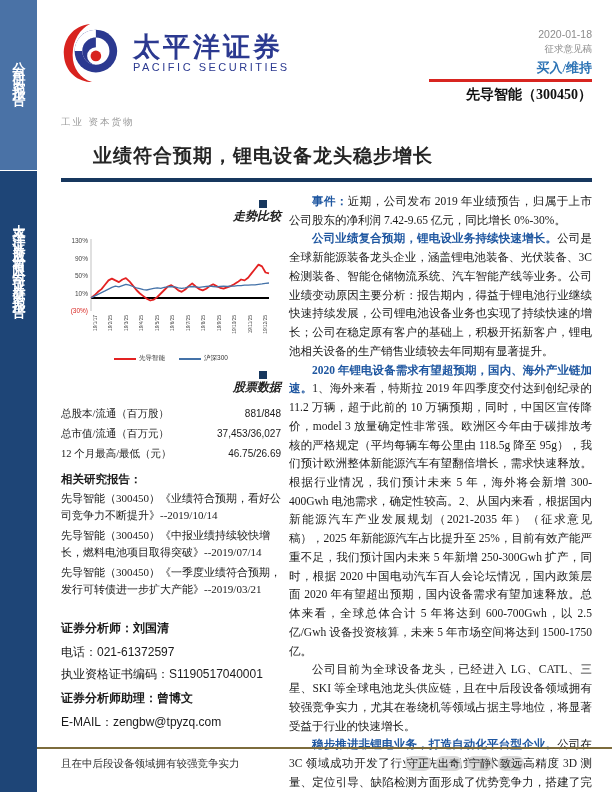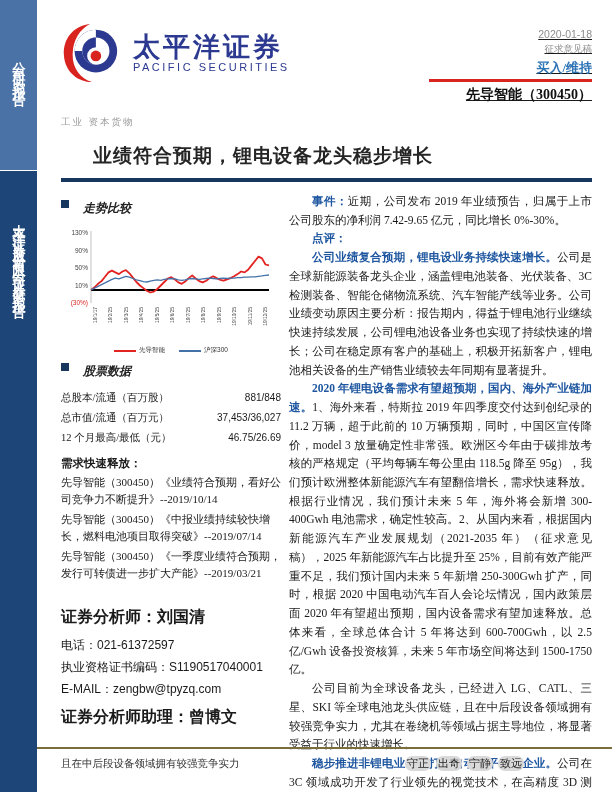--- a/index.html
+++ b/index.html
@@ -19,55 +19,55 @@
 
   .content { position:absolute; left:37px; top:0; width:575px; height:792px; padding:0 20px 0 24px; }
 
   
   .header { display:flex; justify-content:space-between; align-items:flex-start; margin-top:22px; }
   .logo-block { display:flex; align-items:center; }
   .logo-mark { width:62px; height:62px; }
   .logo-names { margin-left:10px; }
   .logo-cn { font-size:27px; font-weight:bold; color:#2b3990; letter-spacing:3px; line-height:1.05; }
   .logo-en { font-size:11px; color:#2b3990; letter-spacing:2.5px; font-family:"Liberation Sans",sans-serif; }
-  .header-right { text-align:right; margin-top:6px; font-family:"Liberation Sans",sans-serif;text-decoration:underline; }
+  .header-right { text-align:right; margin-top:6px; font-family:"Liberation Sans",sans-serif; }
   .hdate { color:#8c8c8c; font-size:10.5px; }
   .htype { color:#8c8c8c; font-size:9.5px; margin-top:3px; }
   .hrating { color:#2e74b5; font-size:13px; font-weight:bold; margin-top:3px; font-family:"Liberation Serif",serif; }
   .hrule { height:3px; background:#d82520; width:163px; margin-top:2px; }
   .hstock { font-size:14px; font-weight:bold; color:#111; margin-top:4px; font-family:"Liberation Serif",serif; }
 
   .category { margin-top:12px; color:#9a9a9a; font-size:9.5px; letter-spacing:2px; }
 
   .title { margin-top:14px; padding-left:32px; font-size:19px; font-weight:bold; color:#252525; letter-spacing:1px; }
   .title-rule { height:4px; background:#17375e; margin-top:9px; }
 
   
   .columns { display:flex; margin-top:10px; }
   .col-left { width:228px; flex:none; padding-right:8px; }
   .col-right { flex:1; font-size:11.5px; line-height:1.63; text-align:justify; }
 
-  .section-head { display:flex; align-items:flex-start; font-weight:bold; font-style:italic; font-size:12px; color:#222; margin-top:8px; }
+  .section-head { display:flex; align-items:flex-end; font-weight:bold; font-style:italic; font-size:12px; color:#222; margin-top:8px;flex-direction:column; }
   .bullet { width:8px; height:8px; background:#17375e; display:inline-block; margin-right:14px; flex:none; }
 
   .chart-wrap { margin:10px 0 2px 0; }
   .legend { display:flex; justify-content:center; gap:14px; margin-top:1px; }
   .legend-item { display:flex; align-items:center; font-size:6.5px; color:#333; font-family:"Liberation Sans",sans-serif; }
   .legend-swatch { width:22px; height:2px; margin-right:3px; }
 
   .stock-table { margin-top:8px; font-size:10.5px; }
   .stock-row { display:flex; justify-content:space-between; line-height:1.9; }
   .stock-row .val { font-family:"Liberation Sans",sans-serif; font-size:10px; }
 
   .reports-title { font-weight:bold; font-size:11.5px; margin-top:8px; }
   .report-item { font-size:11px; line-height:1.55; margin-top:3px; }
 
   .analyst { margin-top:18px; }
   .a-line { font-size:12px; line-height:1.85; font-family:"Liberation Sans",sans-serif; }
-  .a-line.bold { font-weight:bold; font-size:16px; font-family:"Liberation Serif",serif; line-height:2.1; }
+  .a-line.bold { font-weight:bold; font-size:12px; font-family:"Liberation Serif",serif; line-height:2.1; }
 
   .para { text-indent:2em; }
   .lead { color:#1e56a0; font-weight:bold; }
 
   
   .footer-rule { position:absolute; left:37px; top:747px; width:575px; height:2px; background:#7d6c3c; }
   .disclaimer { position:absolute; left:61px; top:757px; font-size:10.5px; color:#333; }
   .motto { position:absolute; right:88px; top:756px; display:flex; gap:5px; }
   .motto span { background:#d9d9d9; font-size:11px; padding:0 2px; color:#222;border-radius:7px; }
 
@@ -174,39 +174,38 @@
             <div class="stock-row">
               <span>总市值/流通（百万元）</span>
               <span class="val">37,453/36,027</span>
             </div>
             <div class="stock-row">
               <span>12 个月最高/最低（元）</span>
               <span class="val">46.75/26.69</span>
             </div>
           </div>
 
-        <div class="reports-title">需求快速释放：</div>
+        <div class="reports-title">相关研究报告：</div>
         <div id="reports-list">
             <div class="report-item">先导智能（300450）《业绩符合预期，看好公司竞争力不断提升》--2019/10/14</div>
             <div class="report-item">先导智能（300450）《中报业绩持续较快增长，燃料电池项目取得突破》--2019/07/14</div>
             <div class="report-item">先导智能（300450）《一季度业绩符合预期，发行可转债进一步扩大产能》--2019/03/21</div>
           </div>
 
         <div class="analyst" id="analyst-block">
             <div class="a-line bold">证券分析师：刘国清</div>
             <div class="a-line">电话：021-61372597</div>
             <div class="a-line">执业资格证书编码：S1190517040001</div>
+            <div class="a-line bold">证券分析师助理：曾博文</div>
             <div class="a-line">E-MAIL：zengbw@tpyzq.com</div>
-            <div class="a-line bold">证券分析师助理：曾博文</div>
           </div>
       </div>
 
       <div class="col-right" id="main-text">
           <p class="para"><span class="lead">事件：</span>近期，公司发布 2019 年业绩预告，归属于上市公司股东的净利润 7.42-9.65 亿元，同比增长 0%-30%。</p>
-          <p class="para"><span class="lead">点评：</span></p>
           <p class="para"><span class="lead">公司业绩复合预期，锂电设业务持续快速增长。</span>公司是全球新能源装备龙头企业，涵盖锂电池装备、光伏装备、3C 检测装备、智能仓储物流系统、汽车智能产线等业务。公司业绩变动原因主要分析：报告期内，得益于锂电池行业继续快速持续发展，公司锂电池设备业务也实现了持续快速的增长；公司在稳定原有客户的基础上，积极开拓新客户，锂电池相关设备的生产销售业绩较去年同期有显著提升。</p>
           <p class="para"><span class="lead">2020 年锂电设备需求有望超预期，国内、海外产业链加速。</span>1、海外来看，特斯拉 2019 年四季度交付达到创纪录的 11.2 万辆，超于此前的 10 万辆预期，同时，中国区宣传降价，model 3 放量确定性非常强。欧洲区今年由于碳排放考核的严格规定（平均每辆车每公里由 118.5g 降至 95g），我们预计欧洲整体新能源汽车有望翻倍增长，需求快速释放。根据行业情况，我们预计未来 5 年，海外将会新增 300-400Gwh 电池需求，确定性较高。2、从国内来看，根据国内新能源汽车产业发展规划（2021-2035 年）（征求意见稿），2025 年新能源汽车占比提升至 25%，目前有效产能严重不足，我们预计国内未来 5 年新增 250-300Gwh 扩产，同时，根据 2020 中国电动汽车百人会论坛情况，国内政策层面 2020 年有望超出预期，国内设备需求有望加速释放。总体来看，全球总体合计 5 年将达到 600-700Gwh，以 2.5 亿/Gwh 设备投资核算，未来 5 年市场空间将达到 1500-1750 亿。</p>
           <p class="para">公司目前为全球设备龙头，已经进入 LG、CATL、三星、SKI 等全球电池龙头供应链，且在中后段设备领域拥有较强竞争实力，尤其在卷绕机等领域占据主导地位，将显著受益于行业的快速增长。</p>
           <p class="para"><span class="lead">稳步推进非锂电业务，打造自动化平台型企业。</span>公司在 3C 领域成功开发了行业领先的视觉技术，在高精度 3D 测量、定位引导、缺陷检测方面形成了优势竞争力，搭建了完全自主的软件及算法平台，用于苹果、华为等客户的 3C 电子产品的外观及零部件的 3D 尺寸测量，公司在该领域已处于行业领先地位并实现对国外厂商的替代。同时，公司在燃料电池业务、汽车智能产线皆有进展，我们预计 2020 年非锂电业务将形成明显增量。</p>
         </div>
     </div>
 
   </div>
 
   <div class="footer-rule"></div>

